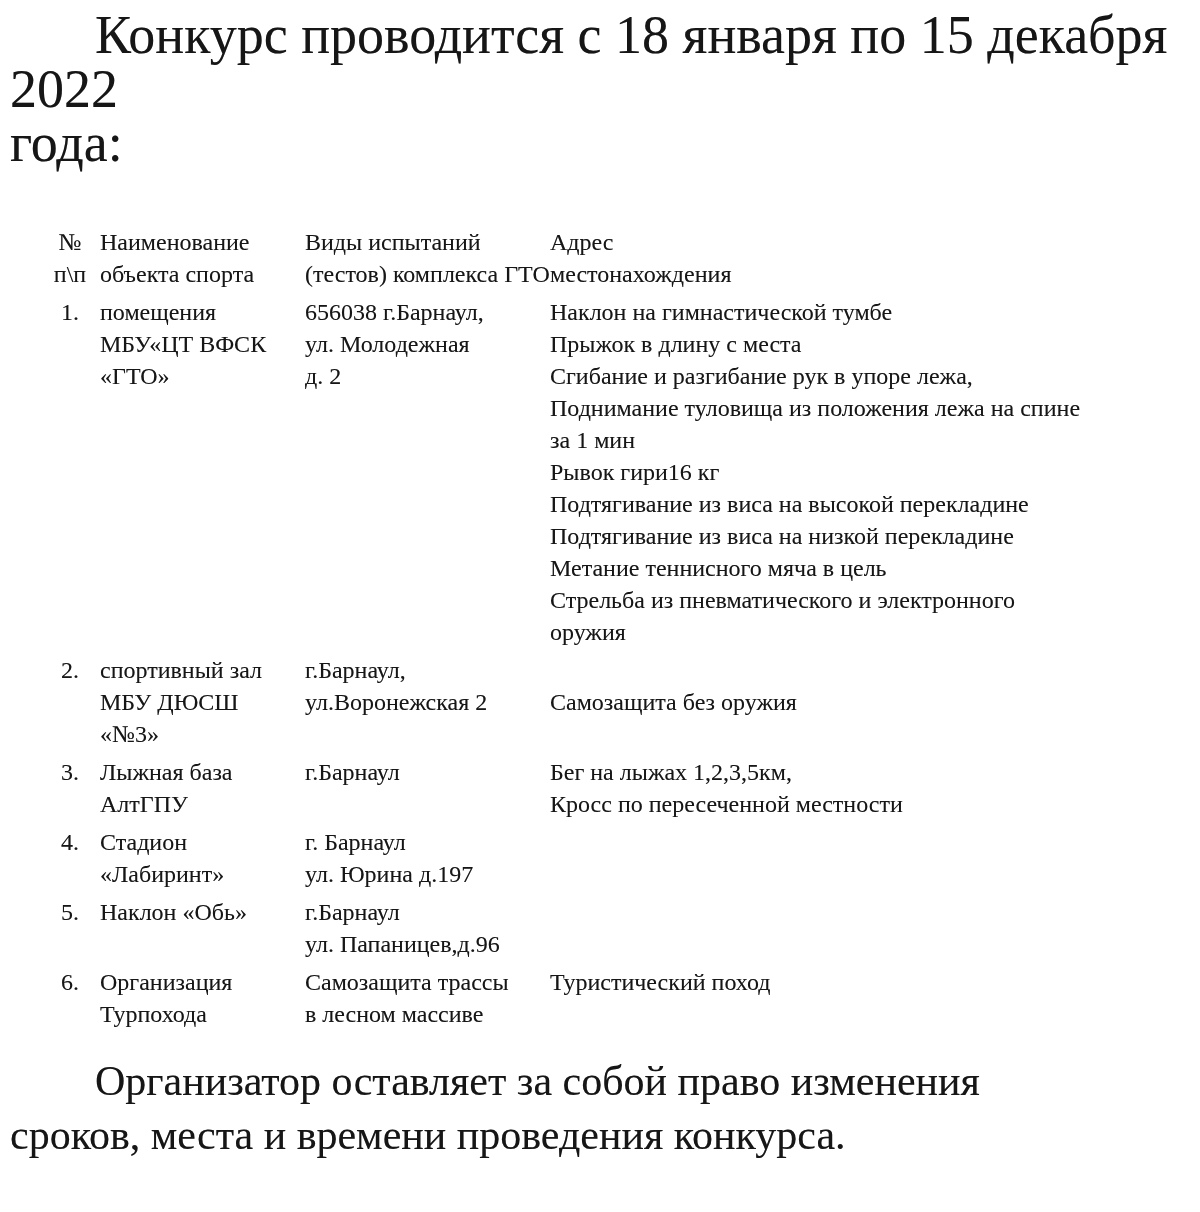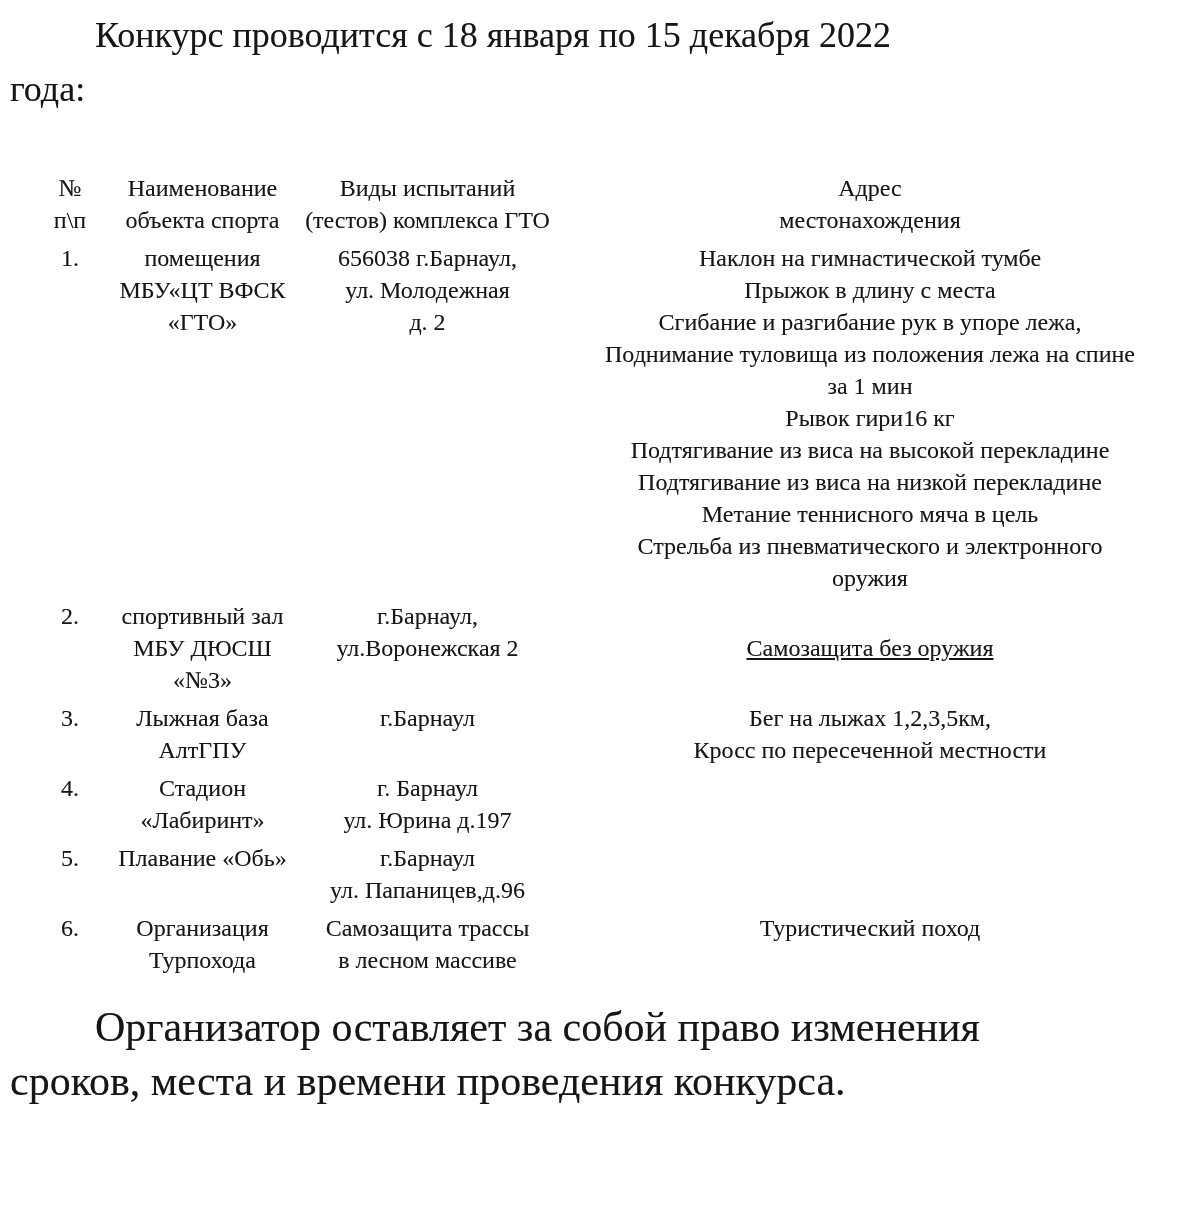--- a/index.html
+++ b/index.html
@@ -17,21 +17,21 @@
   .page {
     padding: 8px 10px 0 10px;
     box-sizing: border-box;
   }
   .para {
     margin: 0;
     white-space: pre-line;
     text-shadow: 0 0 0.6px rgba(0,0,0,0.35);
   }
   .heading {
-    font-size: 36px;
+    font-size: 54px;
     line-height: 54px;
     text-indent: 85px;
   }
   .closing {
     font-size: 42px;
     line-height: 54px;
     text-indent: 85px;
     margin-top: 24px;
   }
   .t-grid {
@@ -45,30 +45,28 @@
     margin-top: 56px;
     margin-bottom: 6px;
   }
   .t-row {
     margin-bottom: 6px;
   }
   .t-row:last-of-type {
     margin-bottom: 0;
   }
   .cell {
-    text-align: center;
     white-space: pre-line;
     text-shadow: 0 0 0.5px rgba(0,0,0,0.3);
   }
   .cell.num {
     text-align: center;
   }
   .cell.pad-1line {
     padding-top: 32px;
-    text-decoration: underline;
   }
 </style>
 </head>
 <body>
 
 <div class="page">
 
   <p class="para heading">Конкурс проводится с 18 января по 15 декабря 2022
 года:</p>
 
@@ -125,21 +123,21 @@
   <div class="t-grid t-row">
     <div class="cell num">4.</div>
     <div class="cell">Стадион
 «Лабиринт»</div>
     <div class="cell">г. Барнаул
 ул. Юрина д.197</div>
   </div>
 
   <div class="t-grid t-row">
     <div class="cell num">5.</div>
-    <div class="cell">Плавание «Обь»</div>
+    <div class="cell">Наклон «Обь»</div>
     <div class="cell">г.Барнаул
 ул. Папаницев,д.96</div>
   </div>
 
   <div class="t-grid t-row">
     <div class="cell num">6.</div>
     <div class="cell">Организация
 Турпохода</div>
     <div class="cell">Самозащита трассы
 в лесном массиве</div>

